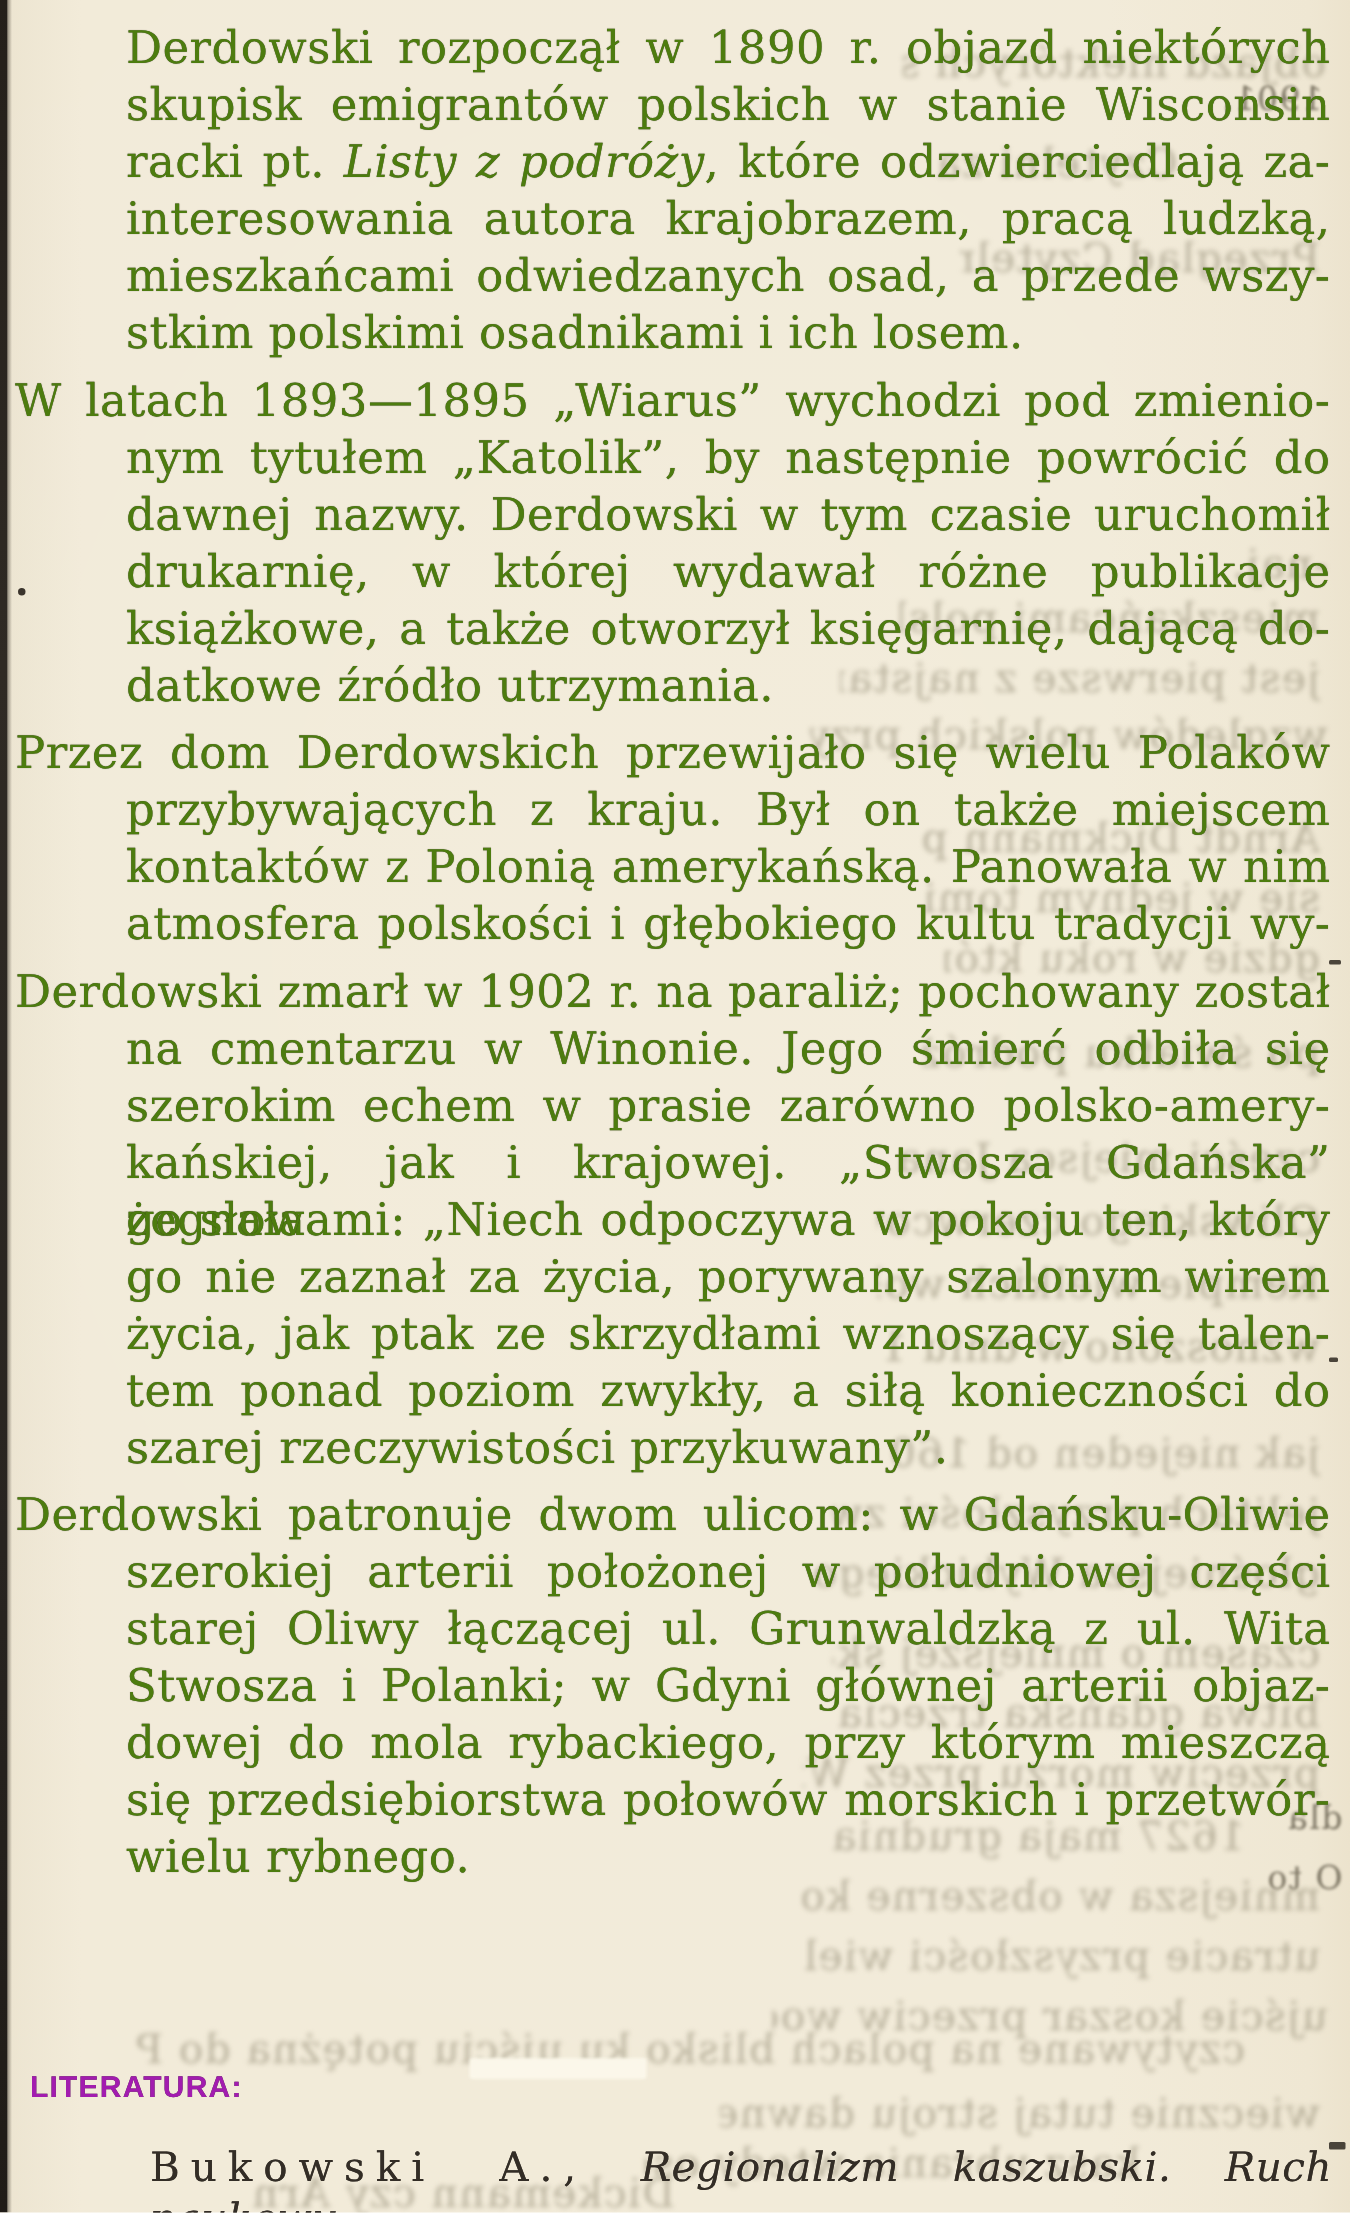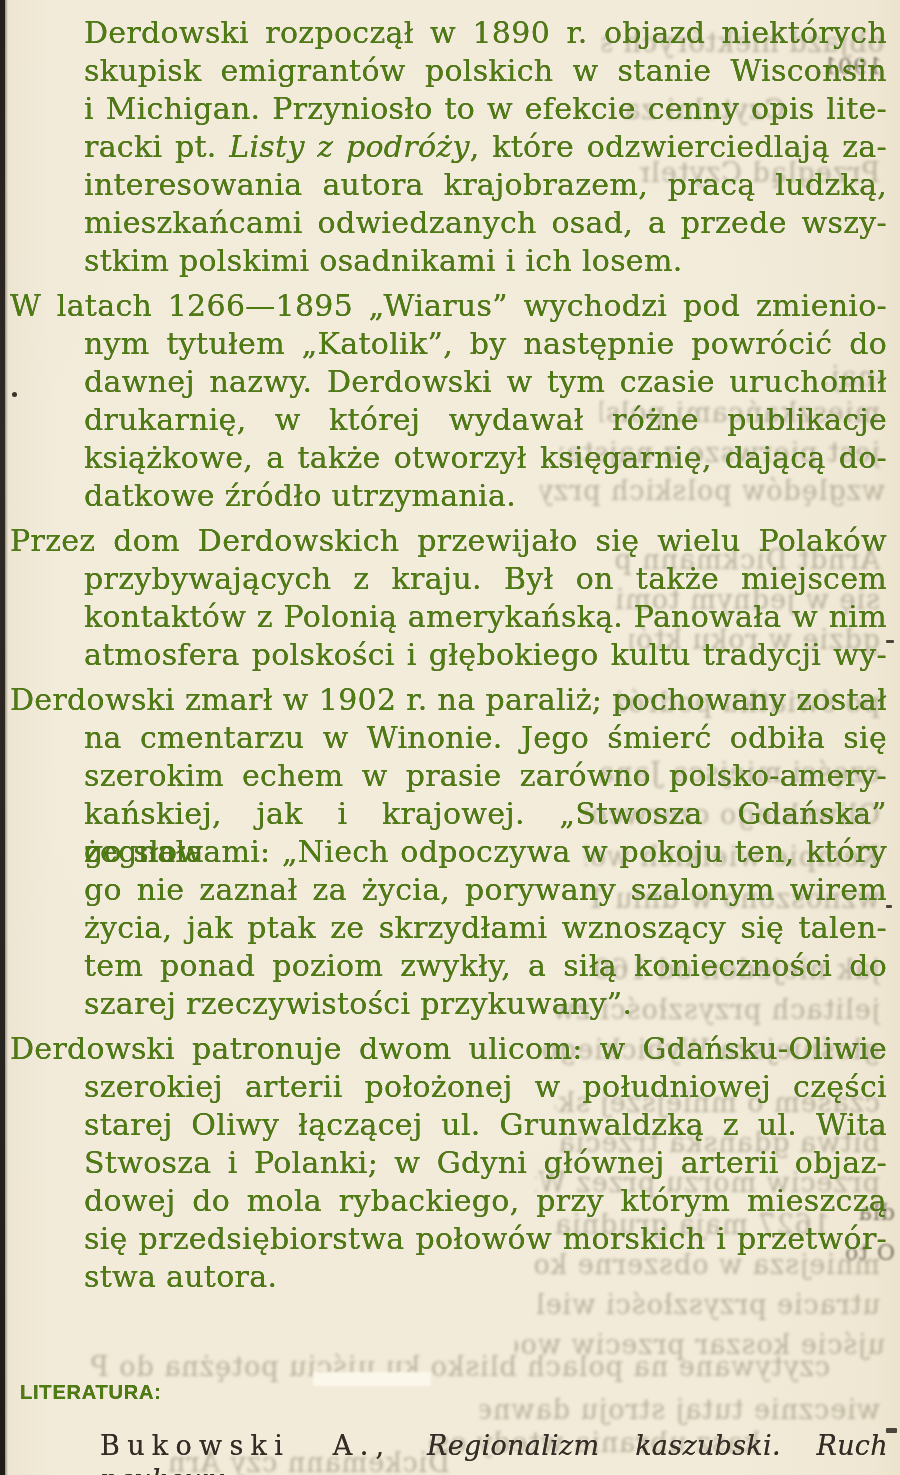--- a/index.html
+++ b/index.html
@@ -28,21 +28,21 @@
   .para + .para{margin-top:7px;}
   .line{height:38px;line-height:38px;text-align:left;}
   .line.ind{padding-left:74px;}
   .line.just{text-align:justify;text-align-last:justify;}
   .line span{display:inline;}
   .it{font-style:italic;}
   .lsp{letter-spacing:0.27em;}
   .literatura{position:absolute;left:20px;top:1381px;width:868px;color:#2e2924;}
   .lit-label{
     font-family:"Liberation Sans", sans-serif;font-weight:700;
-    font-size:20px;letter-spacing:0.8px;line-height:22px;color:#4d7c0f;
+    font-size:20px;letter-spacing:0.8px;line-height:22px;color:#a21caf;
     text-shadow:0 0 0.4px rgba(43,38,33,0.9);
   }
   .lit-entry{margin-top:6px;margin-left:80px;width:788px;
     font-size:27px;letter-spacing:0.3px;color:#332d26;
     text-shadow:0 0 0.4px rgba(51,45,38,0.85);}
   .lit-line{height:34px;line-height:34px;margin-top:26px;}
   .lit-line.just{text-align:justify;text-align-last:justify;}
   .ghost{
     position:absolute;white-space:nowrap;overflow:hidden;
     font-size:27px;color:rgba(138,132,108,0.55);
@@ -105,28 +105,27 @@
       <div class="speck" style="left: 886px; top: 1428px; width: 11px; height: 5px;"></div>
     </div>
 
   <div class="white-patch"></div>
   <div class="stray-dot"></div>
 
   <div class="text-block" id="text-block">
       <div class="para">
         <div class="line ind just"><span>Derdowski rozpoczął w 1890 r. objazd niektórych</span></div>
         <div class="line ind just"><span>skupisk emigrantów polskich w stanie Wisconsin</span></div>
-        <div class="line ind just"><span>i Michigan. Przyniosło to w efekcie cenny opis lite-</span></div>
         <div class="line ind just"><span>racki pt. </span><span class="it">Listy z podróży</span><span>, które odzwierciedlają za-</span></div>
         <div class="line ind just"><span>interesowania autora krajobrazem, pracą ludzką,</span></div>
         <div class="line ind just"><span>mieszkańcami odwiedzanych osad, a przede wszy-</span></div>
         <div class="line ind"><span>stkim polskimi osadnikami i ich losem.</span></div>
       </div>
       <div class="para">
-        <div class="line just"><span>W latach 1266—1895 „Wiarus” wychodzi pod zmienio-</span></div>
+        <div class="line just"><span>W latach 1893—1895 „Wiarus” wychodzi pod zmienio-</span></div>
         <div class="line ind just"><span>nym tytułem „Katolik”, by następnie powrócić do</span></div>
         <div class="line ind just"><span>dawnej nazwy. Derdowski w tym czasie uruchomił</span></div>
         <div class="line ind just"><span>drukarnię, w której wydawał różne publikacje</span></div>
         <div class="line ind just"><span>książkowe, a także otworzył księgarnię, dającą do-</span></div>
         <div class="line ind"><span>datkowe źródło utrzymania.</span></div>
       </div>
       <div class="para">
         <div class="line just"><span>Przez dom Derdowskich przewijało się wielu Polaków</span></div>
         <div class="line ind just"><span>przybywających z kraju. Był on także miejscem</span></div>
         <div class="line ind just"><span>kontaktów z Polonią amerykańską. Panowała w nim</span></div>
@@ -143,21 +142,21 @@
         <div class="line ind just"><span>tem ponad poziom zwykły, a siłą konieczności do</span></div>
         <div class="line ind"><span>szarej rzeczywistości przykuwany”.</span></div>
       </div>
       <div class="para">
         <div class="line just"><span>Derdowski patronuje dwom ulicom: w Gdańsku-Oliwie</span></div>
         <div class="line ind just"><span>szerokiej arterii położonej w południowej części</span></div>
         <div class="line ind just"><span>starej Oliwy łączącej ul. Grunwaldzką z ul. Wita</span></div>
         <div class="line ind just"><span>Stwosza i Polanki; w Gdyni głównej arterii objaz-</span></div>
         <div class="line ind just"><span>dowej do mola rybackiego, przy którym mieszczą</span></div>
         <div class="line ind just"><span>się przedsiębiorstwa połowów morskich i przetwór-</span></div>
-        <div class="line ind"><span>stwa autora.</span></div>
+        <div class="line ind"><span>wielu rybnego.</span></div>
       </div>
     </div>
 
   <div class="literatura">
     <div class="lit-label">LITERATURA:</div>
     <div id="lit-entries">
         <div class="lit-entry">
           <div class="lit-line just"><span class="lsp">Bukowski A.,</span><span> </span><span class="it">Regionalizm kaszubski. Ruch naukowy,</span></div>
           <div class="lit-line"><span class="it">literacki i kulturalny,</span><span> Poznań 1950.</span></div>
         </div>

